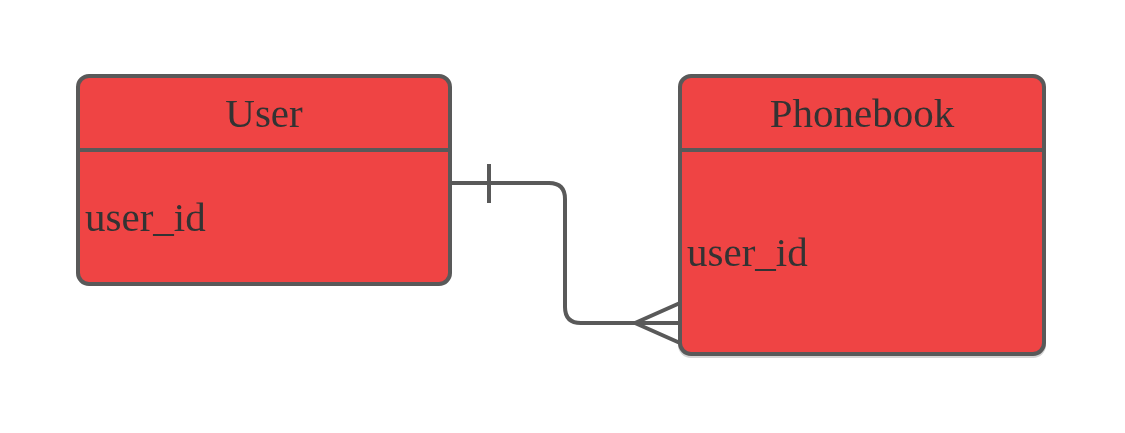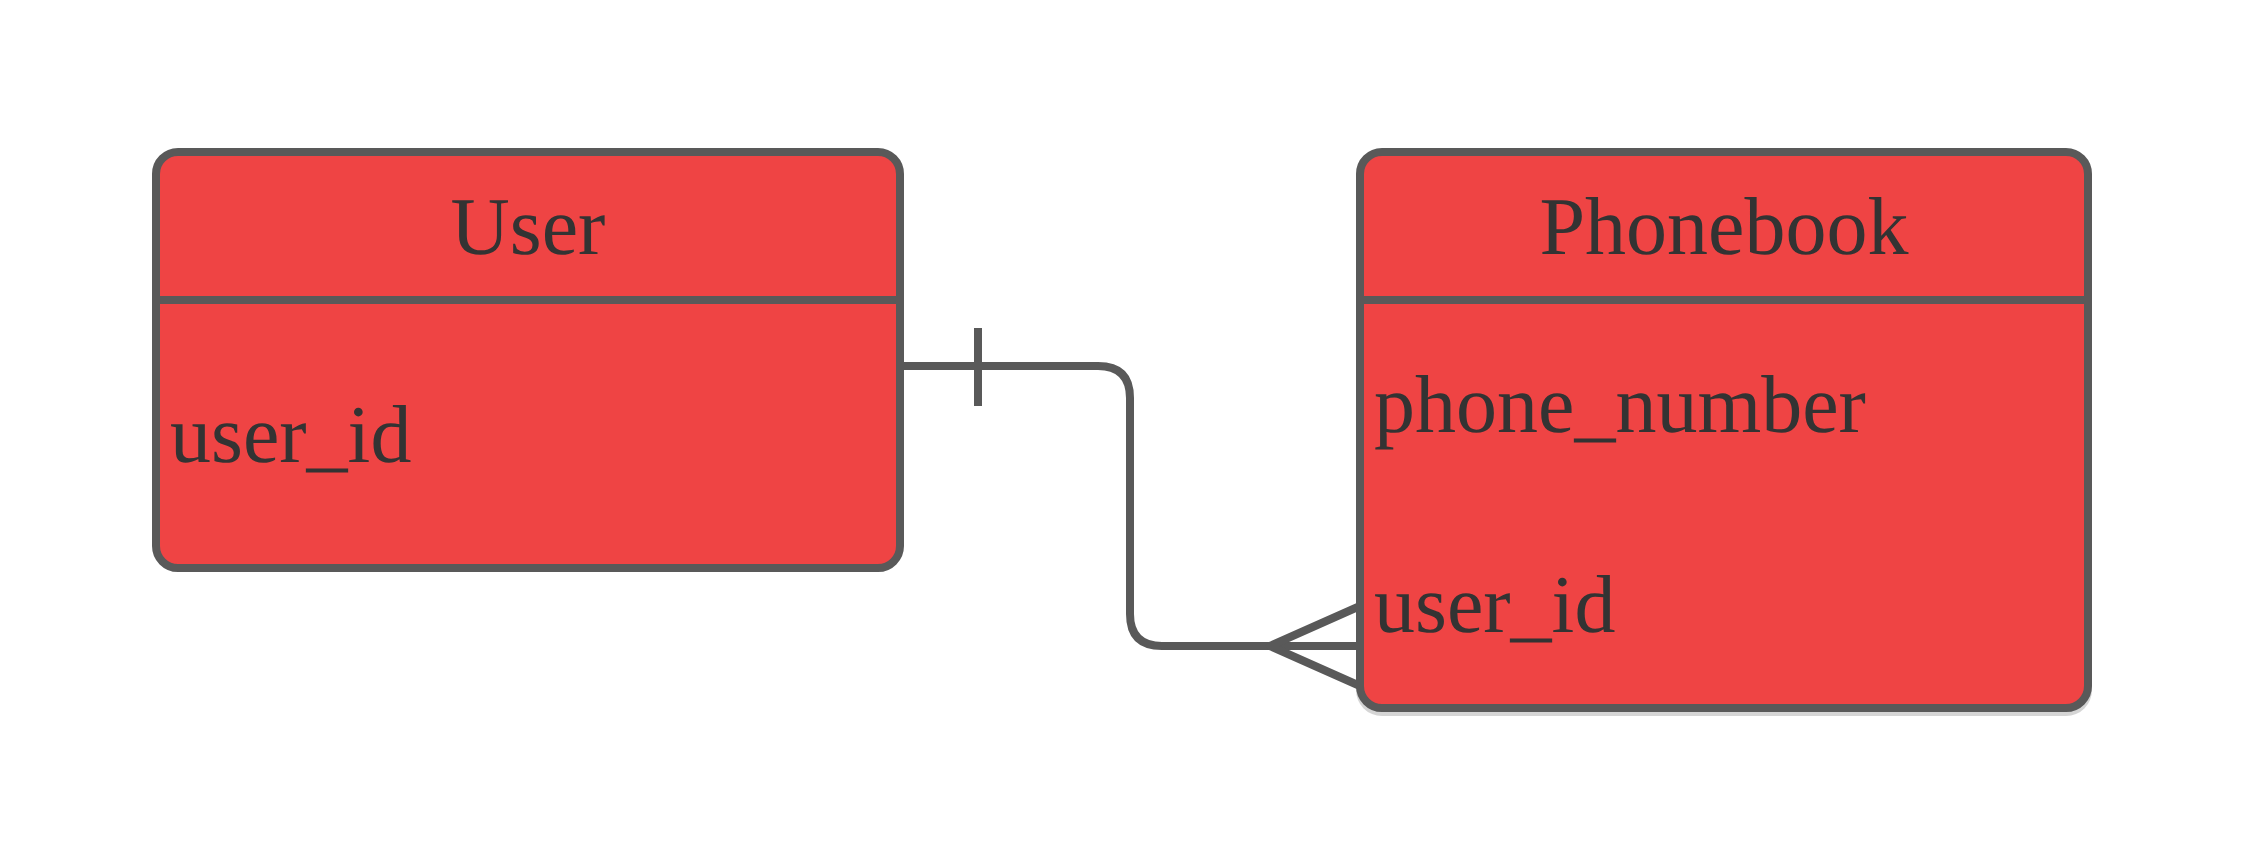--- a/index.html
+++ b/index.html
@@ -92,18 +92,17 @@
   <div class="entity" id="entity-user">
     <div class="entity-title">User</div>
     <div class="entity-fields">
       <div class="field-row">user_id</div>
     </div>
   </div>
 
   <div class="entity" id="entity-phonebook">
     <div class="entity-title">Phonebook</div>
     <div class="entity-fields">
-      <div class="field-row">phone_number</div>
       <div class="field-row">user_id</div>
     </div>
   </div>
 
 </div>
 
 </body></html>

